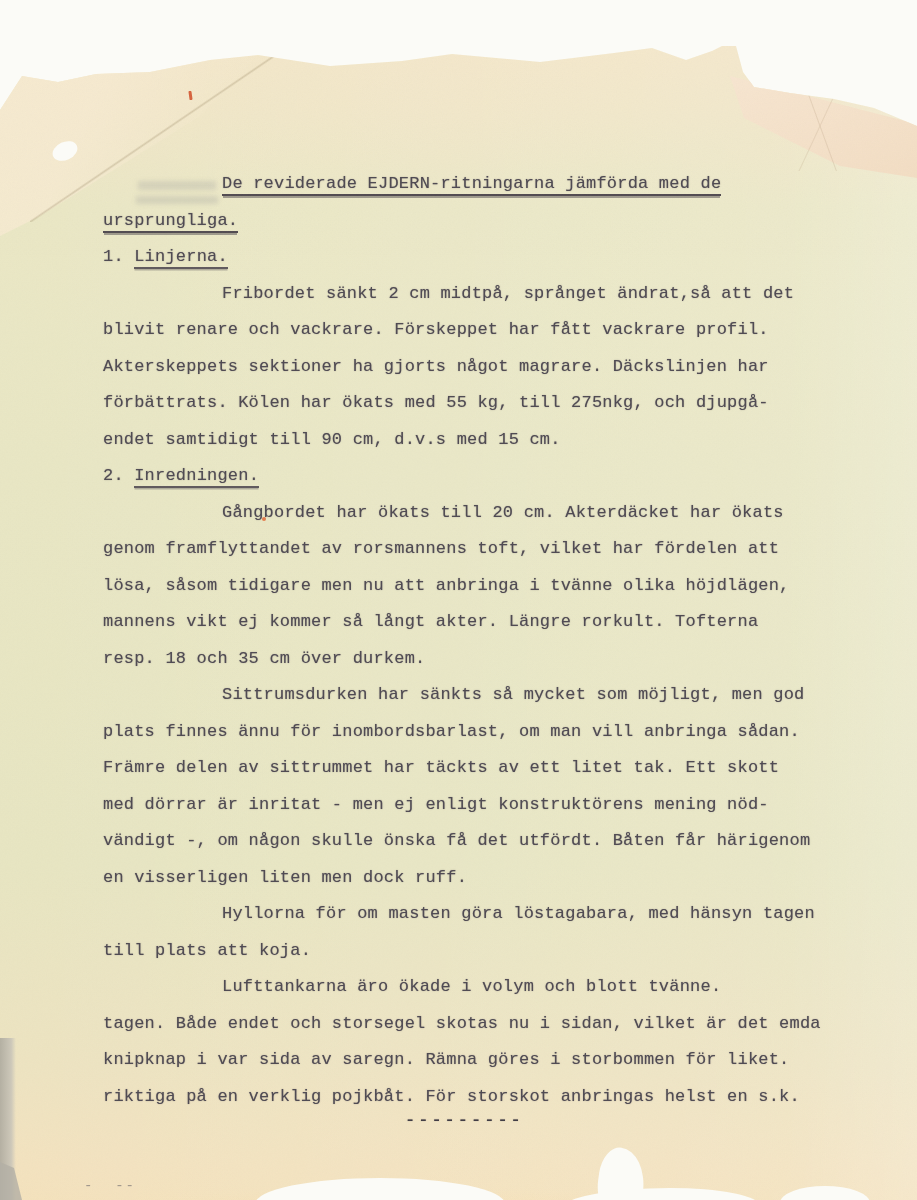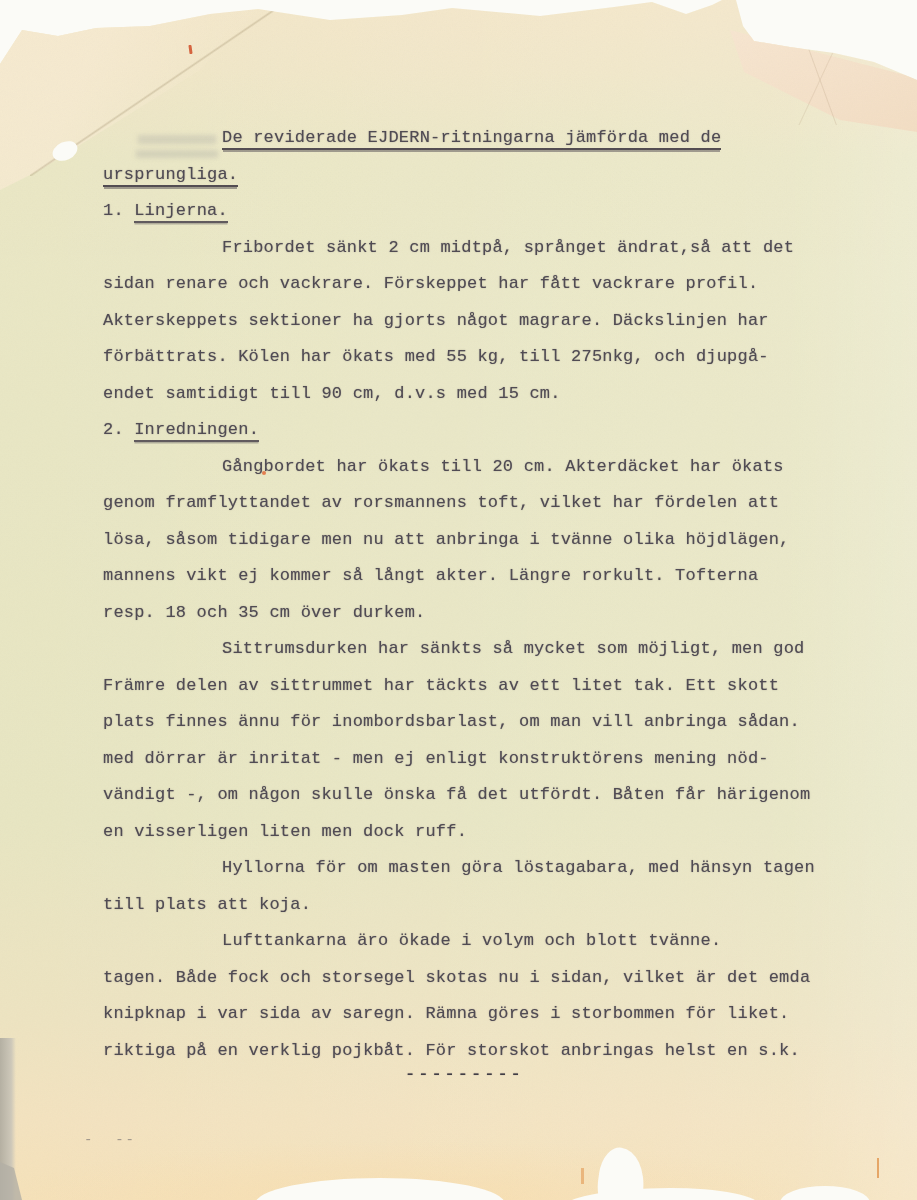--- a/index.html
+++ b/index.html
@@ -16,20 +16,21 @@
       linear-gradient(180deg,
         #f4e7c9 0px,#f1e7c8 70px,#ebe8c6 160px,
         #e9e7c5 420px,#e8e6c3 820px,
         #eee4c2 1020px,#f4e3c0 1120px,#f6e2ba 1200px);
     clip-path: polygon(
       0px 64px, 22px 30px, 58px 36px, 96px 28px, 150px 26px, 210px 14px,
       258px 9px, 330px 20px, 402px 15px, 452px 8px, 540px 16px, 614px 7px,
       652px 2px, 686px 14px, 712px 5px, 722px 0px, 736px 0px, 743px 26px,
       754px 41px, 790px 47px, 834px 53px, 874px 62px, 917px 80px,
       917px 1200px, 0px 1200px);
+    margin-top: 46px;
   }
   
   .fold-topleft{
     position:absolute;left:0;top:0;width:300px;height:200px;
     background:linear-gradient(115deg,#f7ebd2 30%,rgba(247,235,210,0) 70%);
     clip-path:polygon(0 28px,260px 8px,200px 70px,40px 170px,0 190px);
     opacity:.85;
   }
   .crease-line{
     position:absolute;left:30px;top:6px;width:250px;height:170px;
@@ -129,40 +130,40 @@
   <div class="speck speck-red-2"></div>
   <div class="speck speck-orange-1"></div>
   <div class="speck speck-orange-2"></div>
   <div class="speck speck-orange-3"></div>
 
   <div class="text-block">
       <div class="line title indent"><span class="underlined">De reviderade EJDERN-ritningarna jämförda med de</span></div>
       <div class="line title"><span class="underlined">ursprungliga.</span></div>
       <div class="line heading"><span>1. </span><span class="underlined">Linjerna.</span></div>
       <div class="line body indent">Fribordet sänkt 2 cm midtpå, språnget ändrat,så att det</div>
-      <div class="line body">sidan renare och vackrare. Förskeppet har fått vackrare profil.</div>
+      <div class="line body">blivit renare och vackrare. Förskeppet har fått vackrare profil.</div>
       <div class="line body">Akterskeppets sektioner ha gjorts något magrare. Däckslinjen har</div>
       <div class="line body">förbättrats. Kölen har ökats med 55 kg, till 275nkg, och djupgå-</div>
       <div class="line body">endet samtidigt till 90 cm, d.v.s med 15 cm.</div>
       <div class="line heading"><span>2. </span><span class="underlined">Inredningen.</span></div>
       <div class="line body indent">Gångbordet har ökats till 20 cm. Akterdäcket har ökats</div>
       <div class="line body">genom framflyttandet av rorsmannens toft, vilket har fördelen att</div>
       <div class="line body">lösa, såsom tidigare men nu att anbringa i tvänne olika höjdlägen,</div>
       <div class="line body">mannens vikt ej kommer så långt akter. Längre rorkult. Tofterna</div>
       <div class="line body">resp. 18 och 35 cm över durkem.</div>
       <div class="line body indent">Sittrumsdurken har sänkts så mycket som möjligt, men god</div>
+      <div class="line body">plats finnes ännu för inombordsbarlast, om man vill anbringa sådan.</div>
       <div class="line body">Främre delen av sittrummet har täckts av ett litet tak. Ett skott</div>
-      <div class="line body">plats finnes ännu för inombordsbarlast, om man vill anbringa sådan.</div>
       <div class="line body">med dörrar är inritat - men ej enligt konstruktörens mening nöd-</div>
       <div class="line body">vändigt -, om någon skulle önska få det utfördt. Båten får härigenom</div>
       <div class="line body">en visserligen liten men dock ruff.</div>
       <div class="line body indent">Hyllorna för om masten göra löstagabara, med hänsyn tagen</div>
       <div class="line body">till plats att koja.</div>
       <div class="line body indent">Lufttankarna äro ökade i volym och blott tvänne.</div>
-      <div class="line body">tagen. Både fock och storsegel skotas nu i sidan, vilket är det emda</div>
+      <div class="line body">tagen. Både endet och storsegel skotas nu i sidan, vilket är det emda</div>
       <div class="line body">knipknap i var sida av saregn. Rämna göres i storbommen för liket.</div>
       <div class="line body">riktiga på en verklig pojkbåt. För storskot anbringas helst en s.k.</div>
       <div class="line dashes">---------</div>
     </div>
 
   <div class="marginalia">-  --</div>
 
   <svg class="grain" width="917" height="1200" xmlns="http://www.w3.org/2000/svg">
     <filter id="grain-f">
       <feTurbulence type="fractalNoise" baseFrequency="0.8" numOctaves="2" result="n"></feTurbulence>

